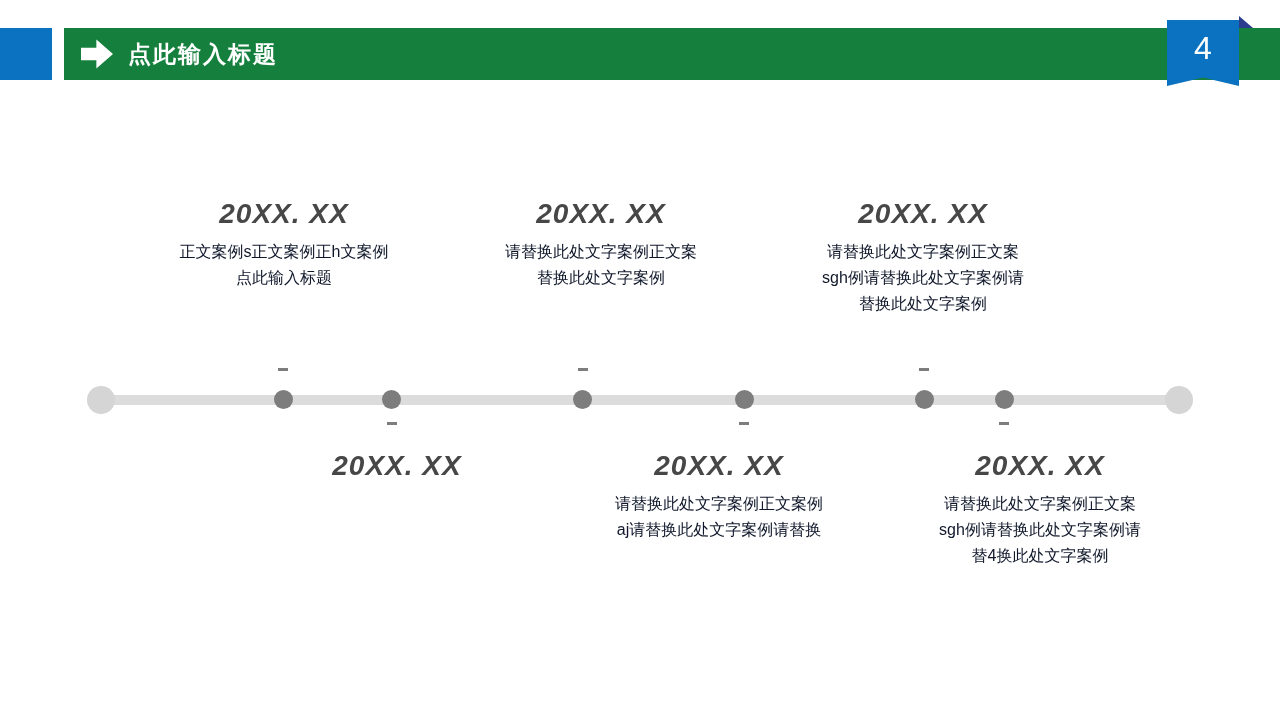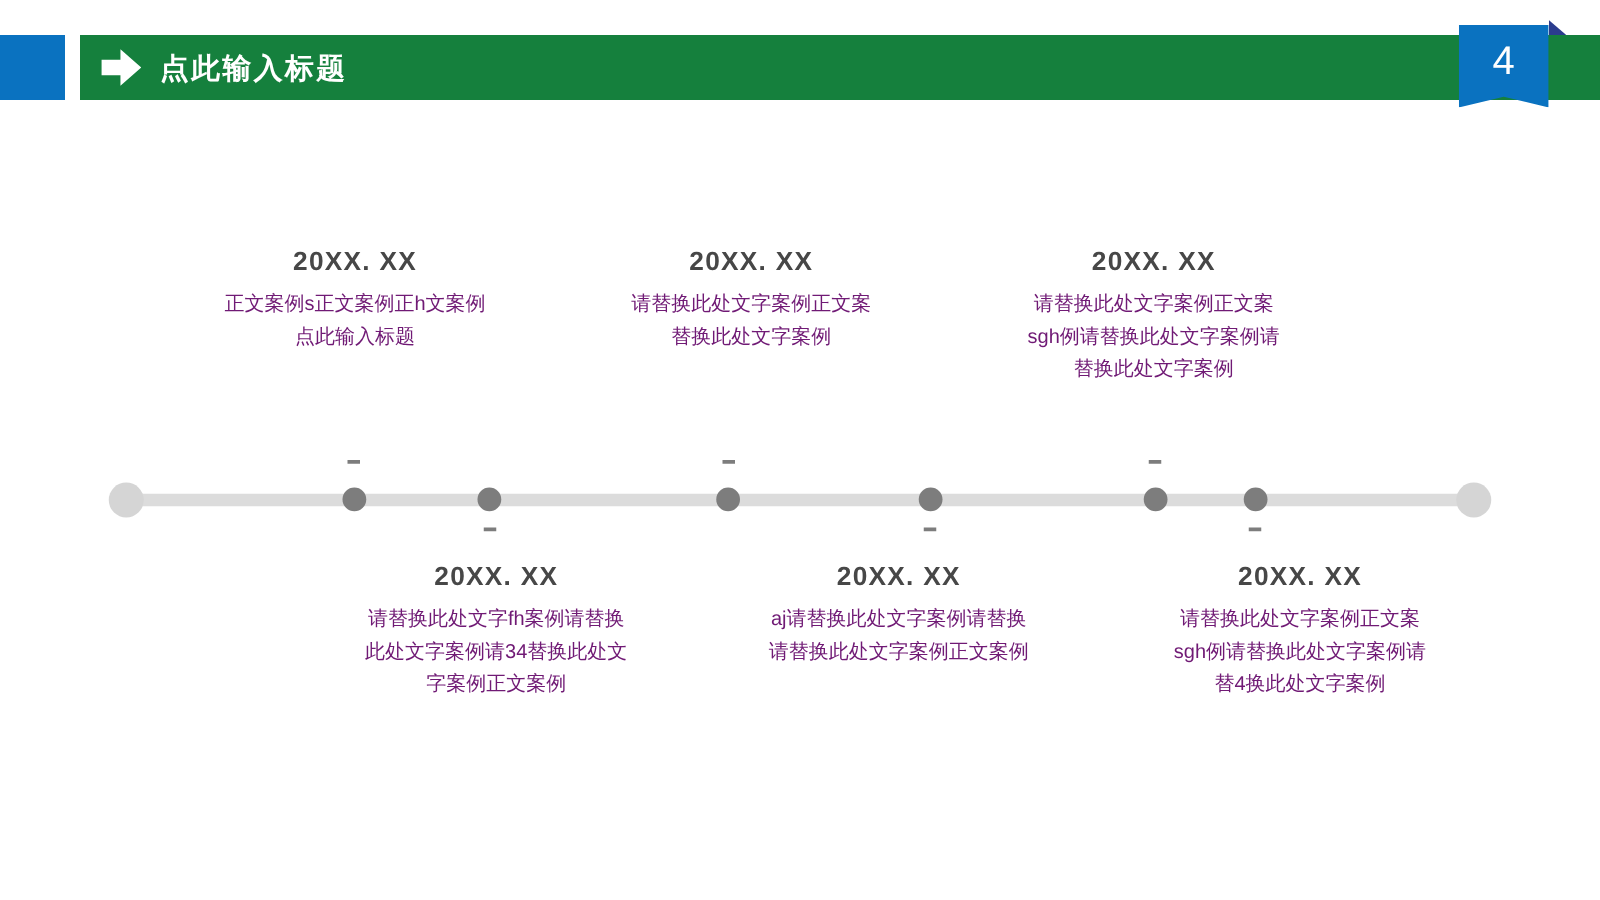--- a/index.html
+++ b/index.html
@@ -36,22 +36,22 @@
   .endcap { position:absolute; top:386px; width:28px; height:28px; border-radius:50%; background:#d5d5d5; }
   .endcap.left  { left:87px; }
   .endcap.right { left:1165px; }
   .dot { position:absolute; top:390px; width:19px; height:19px; border-radius:50%; background:#7d7d7d; }
   .d1{left:274px} .d2{left:382px} .d3{left:573px} .d4{left:735px} .d5{left:915px} .d6{left:995px}
   .dash { position:absolute; width:10px; height:3px; background:#7d7d7d; }
   .dash.a1{left:278px;top:368px} .dash.a2{left:578px;top:368px} .dash.a3{left:919px;top:368px}
   .dash.b1{left:387px;top:422px} .dash.b2{left:739px;top:422px} .dash.b3{left:999px;top:422px}
   
   .tblock { position:absolute; width:280px; text-align:center; }
-  .tblock .date { font-size:21px; font-weight:bold; color:#474747; letter-spacing:1px; margin-bottom:9px; }
-  .tblock .body { font-size:16px; color:#701a75; line-height:26px; }
+  .tblock .date { font-size:28px; font-weight:bold; color:#474747; letter-spacing:1px; margin-bottom:9px;font-style:italic; }
+  .tblock .body { font-size:16px; color:#0f172a; line-height:26px; }
   .top { top:198px; }  .bottom { top:450px; }
   .t1{left:144px} .t2{left:461px} .t3{left:783px}
   .b1{left:257px} .b2{left:579px} .b3{left:900px}
 </style>
 </head>
 <body>
 
 <div class="slide">
 
   <div class="accent-square"></div>
@@ -98,31 +98,26 @@
     <div class="date">20XX. XX</div>
     <div class="body">
       <div>请替换此处文字案例正文案</div>
       <div>sgh例请替换此处文字案例请</div>
       <div>替换此处文字案例</div>
     </div>
   </div>
 
   <div class="tblock bottom b1">
     <div class="date">20XX. XX</div>
-    <div class="body">
-      <div>请替换此处文字fh案例请替换</div>
-      <div>此处文字案例请34替换此处文</div>
-      <div>字案例正文案例</div>
-    </div>
   </div>
   <div class="tblock bottom b2">
     <div class="date">20XX. XX</div>
     <div class="body">
+      <div>请替换此处文字案例正文案例</div>
       <div>aj请替换此处文字案例请替换</div>
-      <div>请替换此处文字案例正文案例</div>
     </div>
   </div>
   <div class="tblock bottom b3">
     <div class="date">20XX. XX</div>
     <div class="body">
       <div>请替换此处文字案例正文案</div>
       <div>sgh例请替换此处文字案例请</div>
       <div>替4换此处文字案例</div>
     </div>
   </div>

